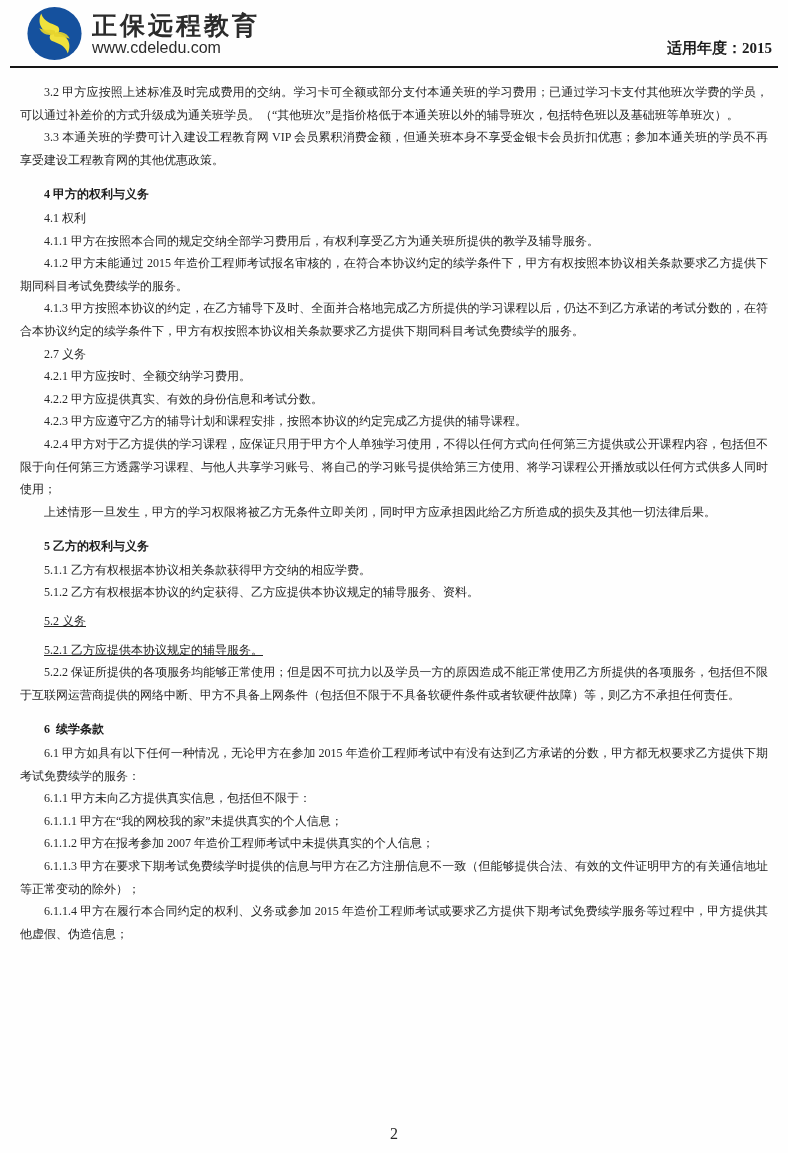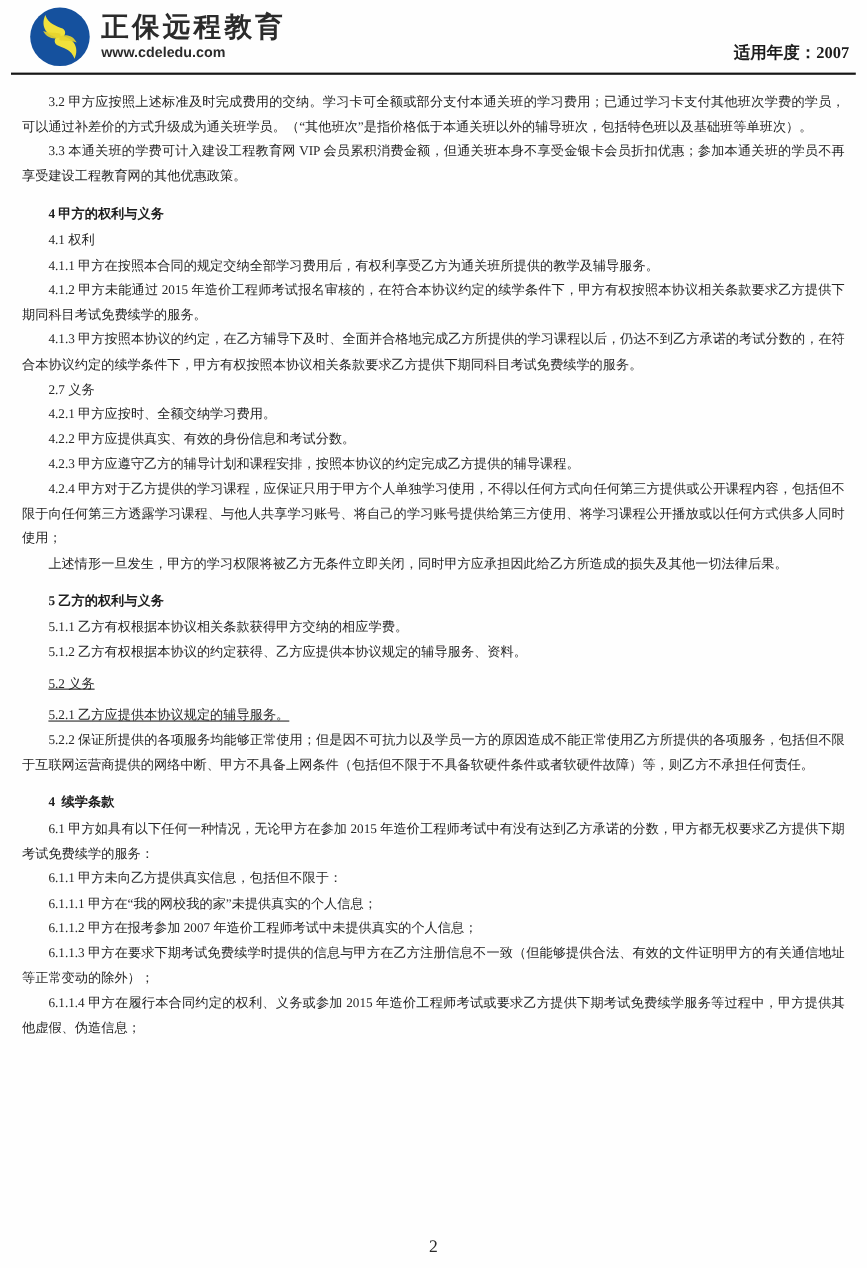--- a/index.html
+++ b/index.html
@@ -24,21 +24,21 @@
   .brand{display:flex;align-items:center;}
   .logo{width:57px;height:57px;display:block;flex:0 0 auto;}
   .brand-text{margin-left:9px;display:flex;flex-direction:column;justify-content:center;}
   .company{
     font-family:"Liberation Sans","DejaVu Sans",sans-serif;
     font-weight:bold;font-size:25px;line-height:28px;
     color:#2b2b2b;letter-spacing:3px;white-space:nowrap;
   }
   .site{
     font-family:"Liberation Sans","DejaVu Sans",sans-serif;
-    font-weight:bold;font-size:13px;line-height:18px;color:#2b2b2b;
+    font-weight:normal;font-size:16px;line-height:18px;color:#2b2b2b;
   }
   .year{
     font-family:"Liberation Serif","DejaVu Serif",serif;
     font-weight:bold;font-size:15px;color:#1c1c1c;
     padding-bottom:4px;white-space:nowrap;
   }
   .rule{border-top:2px solid #161616;margin:4px 10px 0 10px;}
   
   .body{
     padding:13px 20px 0 20px;
@@ -73,21 +73,21 @@
           <path d="M29 29 C43 30 49 40 44 51 C41 42 33 40.5 27.5 38 C23.5 36 24.5 30 29 29 Z" fill="#f0e13c"></path>
           <path d="M30.5 30.5 C24 33 17 31 14 24.5 C20 27 26 25.5 30.5 27 Z" fill="#e6d42e" opacity="0.9"></path>
           <path d="M29.5 29.5 C36 27 43 29 46 35.5 C40 33 34 34.5 29.5 33 Z" fill="#e6d42e" opacity="0.9"></path>
         </svg>
       </span>
       <div class="brand-text">
         <div class="company">正保远程教育</div>
         <div class="site">www.cdeledu.com</div>
       </div>
     </div>
-    <div class="year">适用年度：2007</div>
+    <div class="year">适用年度：2015</div>
   </header>
 
   <div class="rule"></div>
 
   <main class="body" id="doc-body">
       <p class="">3.2 甲方应按照上述标准及时完成费用的交纳。学习卡可全额或部分支付本通关班的学习费用；已通过学习卡支付其他班次学费的学员，可以通过补差价的方式升级成为通关班学员。（“其他班次”是指价格低于本通关班以外的辅导班次，包括特色班以及基础班等单班次）。</p>
       <p class="">3.3 本通关班的学费可计入建设工程教育网 VIP 会员累积消费金额，但通关班本身不享受金银卡会员折扣优惠；参加本通关班的学员不再享受建设工程教育网的其他优惠政策。</p>
       <p class="heading">4 甲方的权利与义务</p>
       <p class="">4.1 权利</p>
       <p class="">4.1.1 甲方在按照本合同的规定交纳全部学习费用后，有权利享受乙方为通关班所提供的教学及辅导服务。</p>
@@ -98,21 +98,21 @@
       <p class="">4.2.2 甲方应提供真实、有效的身份信息和考试分数。</p>
       <p class="">4.2.3 甲方应遵守乙方的辅导计划和课程安排，按照本协议的约定完成乙方提供的辅导课程。</p>
       <p class="">4.2.4 甲方对于乙方提供的学习课程，应保证只用于甲方个人单独学习使用，不得以任何方式向任何第三方提供或公开课程内容，包括但不限于向任何第三方透露学习课程、与他人共享学习账号、将自己的学习账号提供给第三方使用、将学习课程公开播放或以任何方式供多人同时使用；</p>
       <p class="">上述情形一旦发生，甲方的学习权限将被乙方无条件立即关闭，同时甲方应承担因此给乙方所造成的损失及其他一切法律后果。</p>
       <p class="heading">5 乙方的权利与义务</p>
       <p class="">5.1.1 乙方有权根据本协议相关条款获得甲方交纳的相应学费。</p>
       <p class="">5.1.2 乙方有权根据本协议的约定获得、乙方应提供本协议规定的辅导服务、资料。</p>
       <p class="spaced">5.2 义务</p>
       <p class="spaced">5.2.1 乙方应提供本协议规定的辅导服务。</p>
       <p class="">5.2.2 保证所提供的各项服务均能够正常使用；但是因不可抗力以及学员一方的原因造成不能正常使用乙方所提供的各项服务，包括但不限于互联网运营商提供的网络中断、甲方不具备上网条件（包括但不限于不具备软硬件条件或者软硬件故障）等，则乙方不承担任何责任。</p>
-      <p class="heading">4  续学条款</p>
+      <p class="heading">6  续学条款</p>
       <p class="">6.1 甲方如具有以下任何一种情况，无论甲方在参加 2015 年造价工程师考试中有没有达到乙方承诺的分数，甲方都无权要求乙方提供下期考试免费续学的服务：</p>
       <p class="">6.1.1 甲方未向乙方提供真实信息，包括但不限于：</p>
       <p class="">6.1.1.1 甲方在“我的网校我的家”未提供真实的个人信息；</p>
       <p class="">6.1.1.2 甲方在报考参加 2007 年造价工程师考试中未提供真实的个人信息；</p>
       <p class="">6.1.1.3 甲方在要求下期考试免费续学时提供的信息与甲方在乙方注册信息不一致（但能够提供合法、有效的文件证明甲方的有关通信地址等正常变动的除外）；</p>
       <p class="">6.1.1.4 甲方在履行本合同约定的权利、义务或参加 2015 年造价工程师考试或要求乙方提供下期考试免费续学服务等过程中，甲方提供其他虚假、伪造信息；</p>
     </main>
 
   <footer class="footer">
     <span>2</span>

